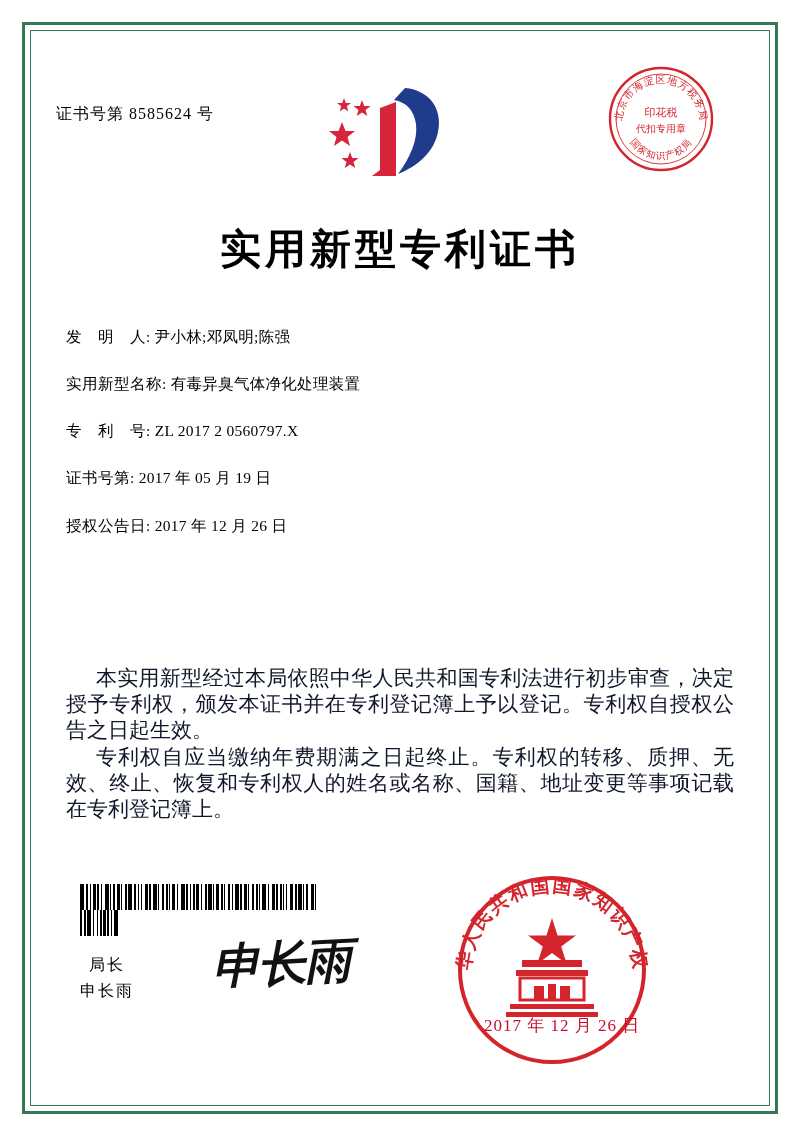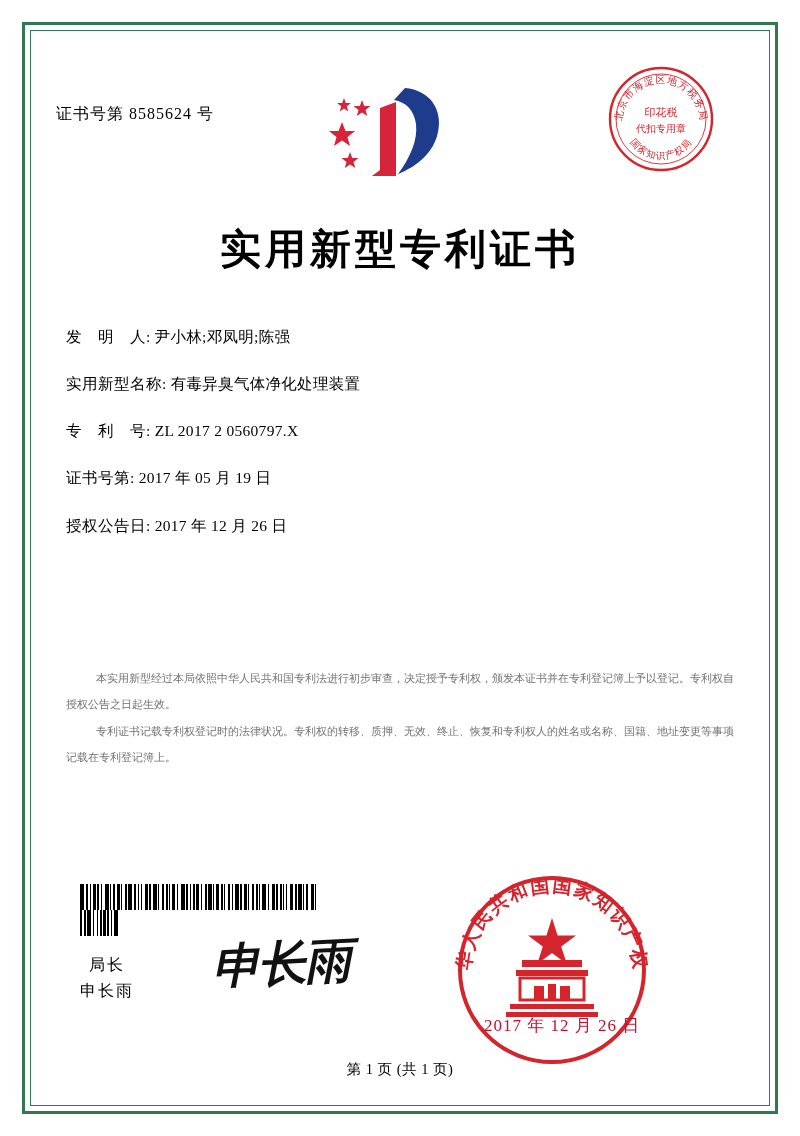--- a/index.html
+++ b/index.html
@@ -115,23 +115,23 @@
   }
   .field .lbl { letter-spacing: 0.5px; }
   .field .val { letter-spacing: 0.3px; }
 
   
   .paras {
     position: absolute;
     left: 14px;
     top: 613px;
     width: 668px;
-    font-size: 11px;
+    font-size: 21px;
     line-height: 26px;
-    color: #737373;
+    color: #0f172a;
   }
   .paras p {
     margin: 0 0 1px 0;
     text-indent: 30px;
     text-align: justify;
   }
 
   
   .barcode {
     position: absolute;
@@ -270,21 +270,21 @@
         <span class="val">2017 年 05 月 19 日</span>
       </div>
       <div class="field">
         <span class="lbl">授权公告日:</span>
         <span class="val">2017 年 12 月 26 日</span>
       </div>
     </div>
 
     <div class="paras">
       <p>本实用新型经过本局依照中华人民共和国专利法进行初步审查，决定授予专利权，颁发本证书并在专利登记簿上予以登记。专利权自授权公告之日起生效。</p>
-      <p>专利证书记载专利权登记时的法律状况。专利权的转移、质押、无效、终止、恢复和专利权人的姓名或名称、国籍、地址变更等事项记载在专利登记簿上。</p>
+      <p>专利权自应当缴纳年费期满之日起终止。专利权的转移、质押、无效、终止、恢复和专利权人的姓名或名称、国籍、地址变更等事项记载在专利登记簿上。</p>
     </div>
 
     <div class="barcode" id="barcode"><span style="width:4px;margin-right:2px"></span><span style="width:2px;margin-right:2px"></span><span style="width:1px;margin-right:2px"></span><span style="width:3px;margin-right:1px"></span><span style="width:2px;margin-right:2px"></span><span style="width:1px;margin-right:3px"></span><span style="width:4px;margin-right:1px"></span><span style="width:1px;margin-right:2px"></span><span style="width:2px;margin-right:2px"></span><span style="width:3px;margin-right:1px"></span><span style="width:1px;margin-right:3px"></span><span style="width:2px;margin-right:1px"></span><span style="width:4px;margin-right:2px"></span><span style="width:2px;margin-right:2px"></span><span style="width:1px;margin-right:2px"></span><span style="width:1px;margin-right:3px"></span><span style="width:3px;margin-right:1px"></span><span style="width:2px;margin-right:2px"></span><span style="width:4px;margin-right:1px"></span><span style="width:1px;margin-right:3px"></span><span style="width:2px;margin-right:2px"></span><span style="width:2px;margin-right:1px"></span><span style="width:1px;margin-right:2px"></span><span style="width:3px;margin-right:2px"></span><span style="width:1px;margin-right:3px"></span><span style="width:4px;margin-right:1px"></span><span style="width:2px;margin-right:2px"></span><span style="width:1px;margin-right:2px"></span><span style="width:2px;margin-right:1px"></span><span style="width:3px;margin-right:2px"></span><span style="width:1px;margin-right:3px"></span><span style="width:2px;margin-right:1px"></span><span style="width:4px;margin-right:1px"></span><span style="width:1px;margin-right:2px"></span><span style="width:3px;margin-right:2px"></span><span style="width:2px;margin-right:1px"></span><span style="width:1px;margin-right:3px"></span><span style="width:2px;margin-right:2px"></span><span style="width:1px;margin-right:2px"></span><span style="width:4px;margin-right:1px"></span><span style="width:2px;margin-right:2px"></span><span style="width:3px;margin-right:1px"></span><span style="width:1px;margin-right:3px"></span><span style="width:2px;margin-right:2px"></span><span style="width:2px;margin-right:1px"></span><span style="width:1px;margin-right:2px"></span><span style="width:4px;margin-right:2px"></span><span style="width:1px;margin-right:3px"></span><span style="width:3px;margin-right:1px"></span><span style="width:2px;margin-right:2px"></span><span style="width:2px;margin-right:1px"></span><span style="width:1px;margin-right:2px"></span><span style="width:1px;margin-right:3px"></span><span style="width:3px;margin-right:2px"></span><span style="width:2px;margin-right:1px"></span><span style="width:4px;margin-right:1px"></span><span style="width:1px;margin-right:2px"></span><span style="width:2px;margin-right:3px"></span><span style="width:3px;margin-right:1px"></span><span style="width:1px;margin-right:2px"></span><span style="width:2px;margin-right:2px"></span><span style="width:2px;margin-right:1px"></span><span style="width:4px;margin-right:2px"></span><span style="width:1px;margin-right:3px"></span><span style="width:1px;margin-right:2px"></span><span style="width:2px;margin-right:1px"></span><span style="width:3px;margin-right:1px"></span><span style="width:2px;margin-right:2px"></span><span style="width:1px;margin-right:2px"></span><span style="width:4px;margin-right:2px"></span></div>
 
     <div class="sig-label">
       <div>局长</div>
       <div>申长雨</div>
     </div>
     <div class="sig-script">申长雨</div>
 
@@ -306,15 +306,14 @@
         <rect x="82" y="116" width="10" height="14" fill="#d4242c"></rect>
         <rect x="108" y="116" width="10" height="14" fill="#d4242c"></rect>
         <rect x="96" y="114" width="8" height="16" fill="#d4242c"></rect>
         <rect x="58" y="134" width="84" height="5" fill="#d4242c"></rect>
         <rect x="54" y="142" width="92" height="5" fill="#d4242c"></rect>
         <rect x="70" y="90" width="60" height="7" fill="#d4242c"></rect>
       </svg>
     </div>
     <div class="seal-date">2017 年 12 月 26 日</div>
 
-    <div class="footer">第 1 页 (共 1 页)</div>
   </div>
 </div>
 
 </body></html>

